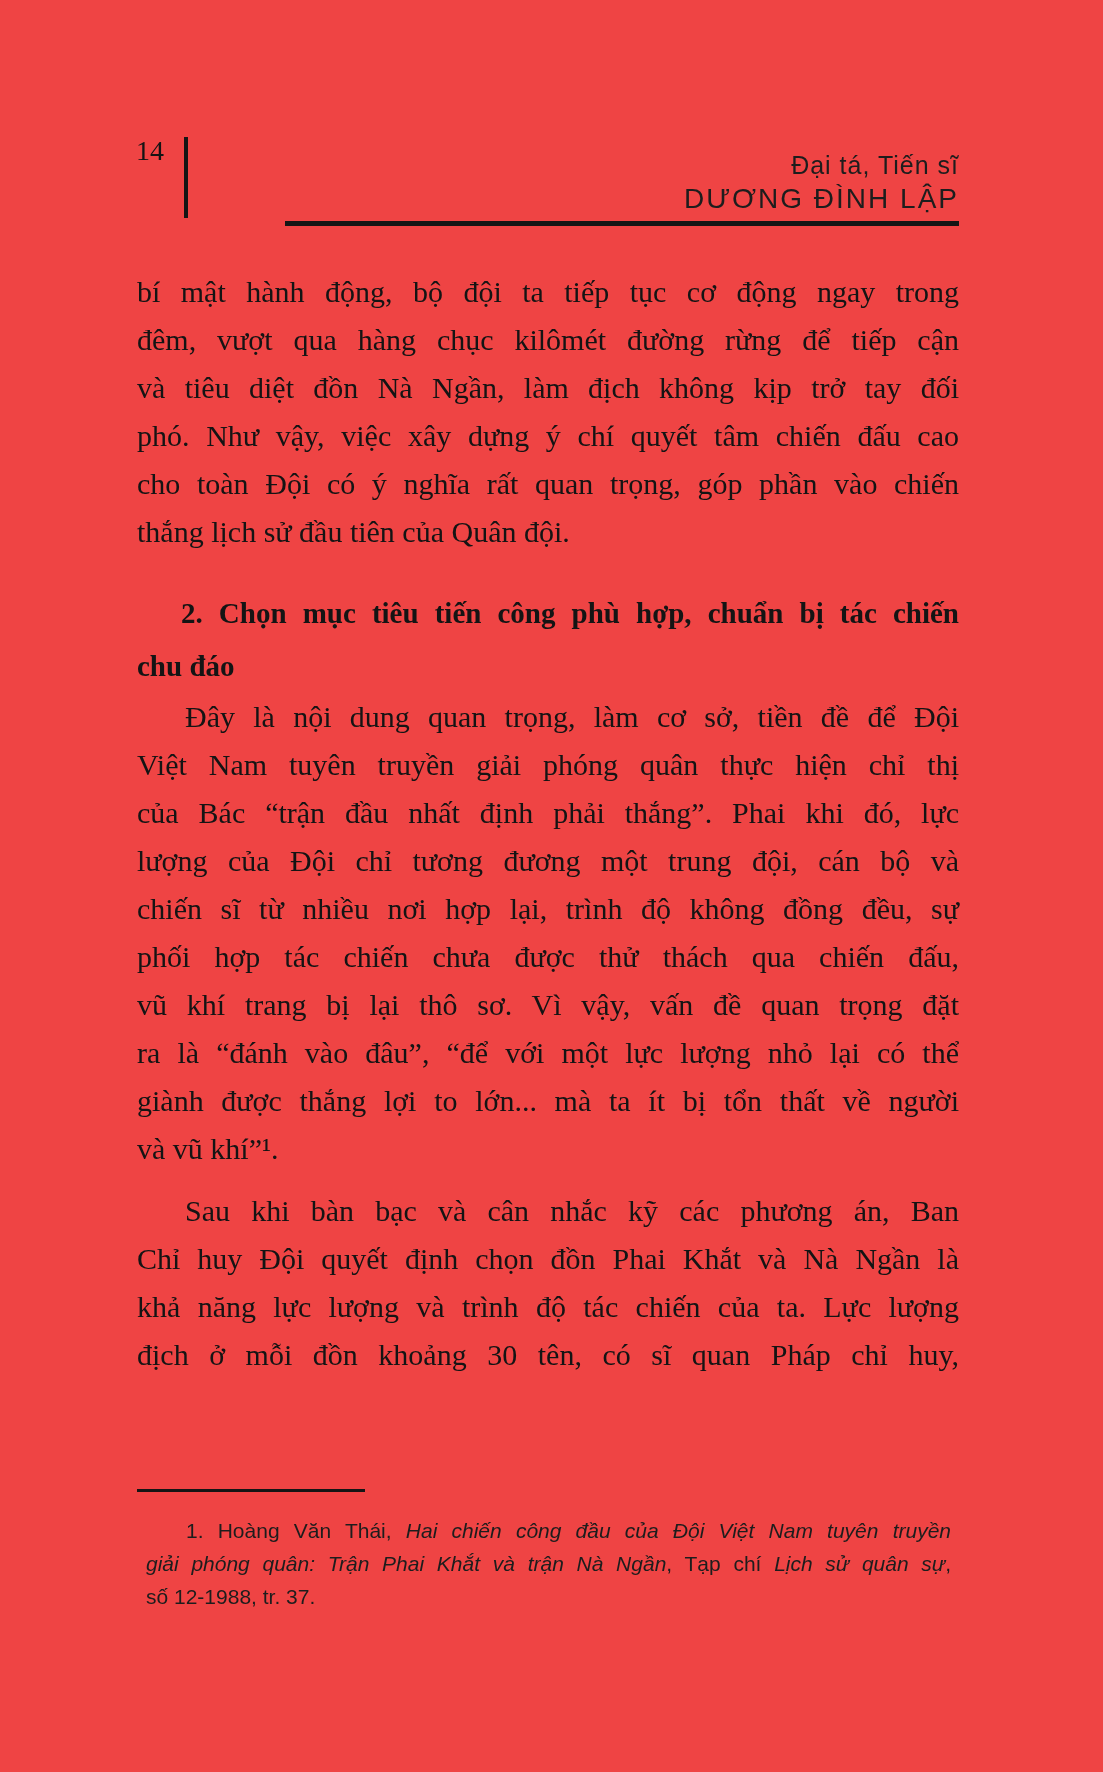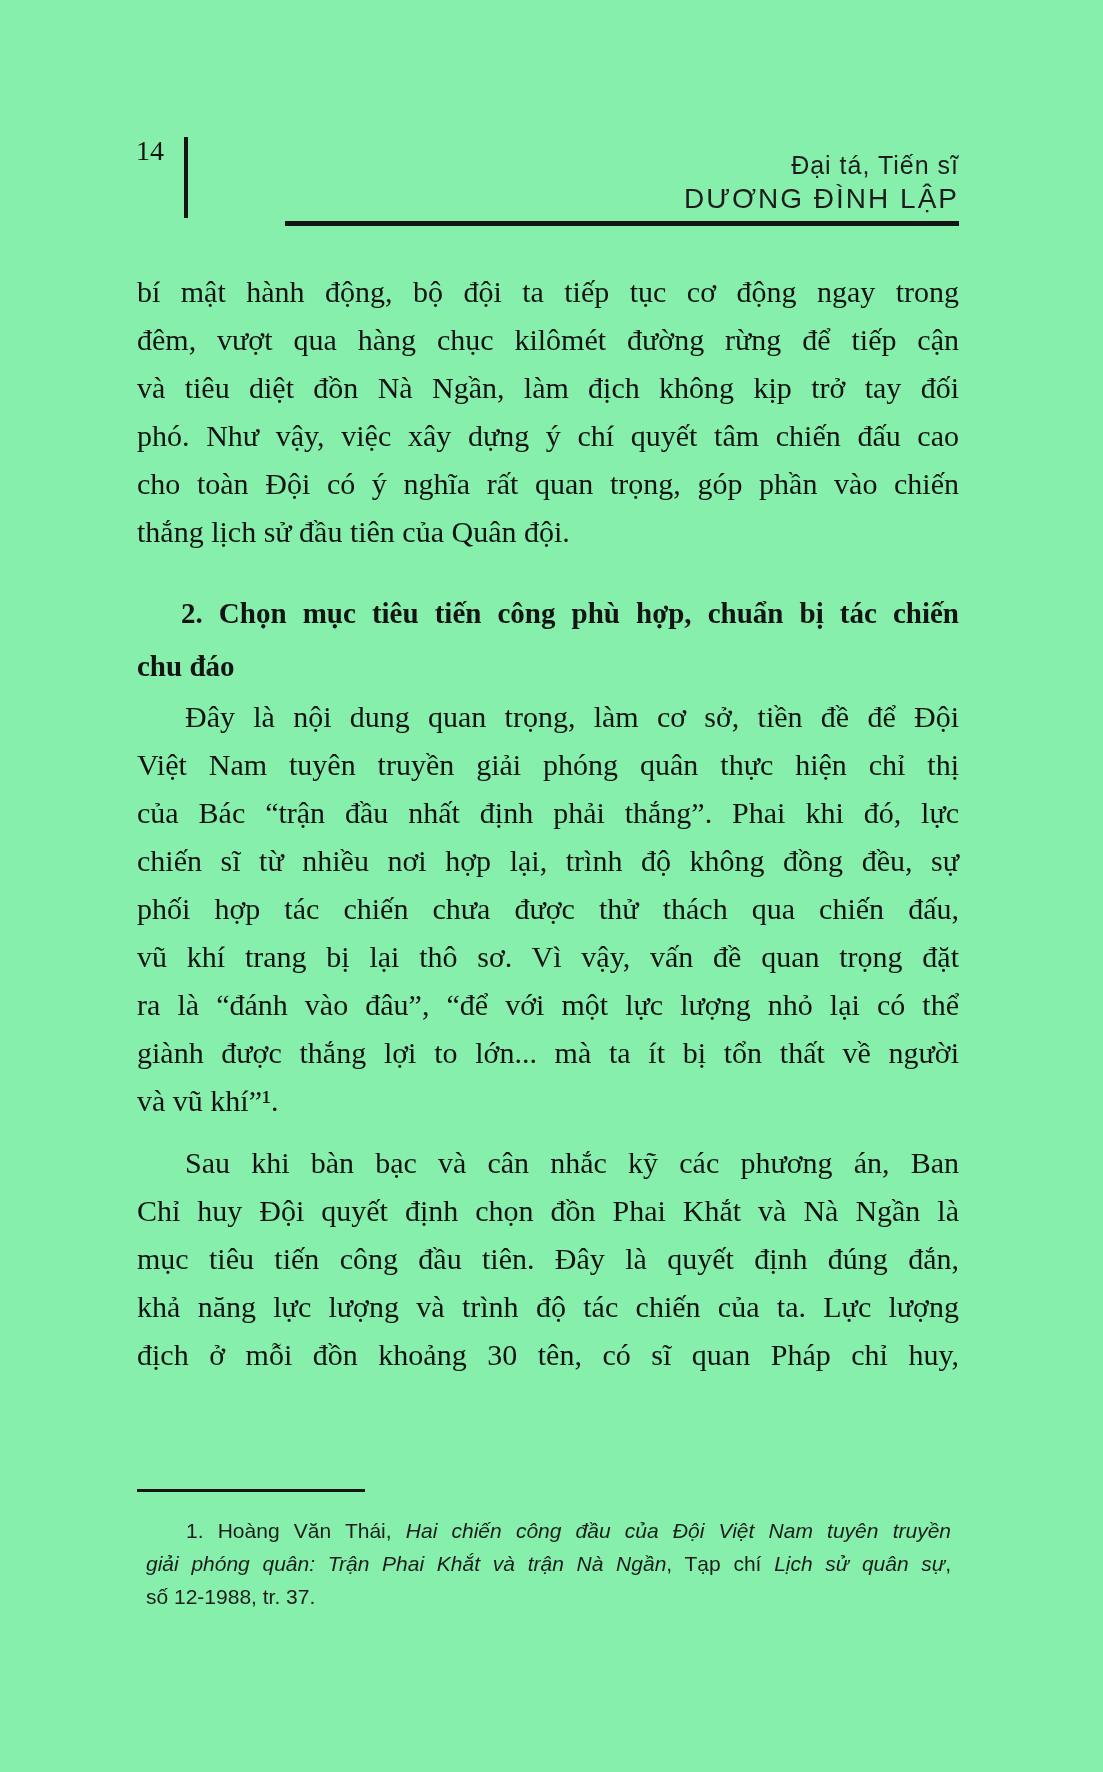--- a/index.html
+++ b/index.html
@@ -1,19 +1,19 @@
 <!DOCTYPE html>
 <html><head>
 <meta charset="utf-8">
 <style>
   html,body{margin:0;padding:0;background:#e8e8e8;}
   .page{
     position:relative;
     width:1103px;height:1772px;
-    background:#86efac;
+    background:#ef4444;
     font-family:"Liberation Serif","DejaVu Serif",serif;
     color:#141414;
     margin:0 auto;
     overflow:hidden;
   }
   .pageno{
     position:absolute;left:136px;top:136px;
     font-size:28px;line-height:30px;
   }
   .vbar{
@@ -81,32 +81,32 @@
 
     <div class="heading">
         <div class="line ind">2. Chọn mục tiêu tiến công phù hợp, chuẩn bị tác chiến</div>
         <div class="line noj">chu đáo</div>
       </div>
 
     <div class="para">
         <div class="line ind">Đây là nội dung quan trọng, làm cơ sở, tiền đề để Đội</div>
         <div class="line">Việt Nam tuyên truyền giải phóng quân thực hiện chỉ thị</div>
         <div class="line">của Bác “trận đầu nhất định phải thắng”. Phai khi đó, lực</div>
+        <div class="line">lượng của Đội chỉ tương đương một trung đội, cán bộ và</div>
         <div class="line">chiến sĩ từ nhiều nơi hợp lại, trình độ không đồng đều, sự</div>
         <div class="line">phối hợp tác chiến chưa được thử thách qua chiến đấu,</div>
         <div class="line">vũ khí trang bị lại thô sơ. Vì vậy, vấn đề quan trọng đặt</div>
         <div class="line">ra là “đánh vào đâu”, “để với một lực lượng nhỏ lại có thể</div>
         <div class="line">giành được thắng lợi to lớn... mà ta ít bị tổn thất về người</div>
         <div class="line noj">và vũ khí”¹.</div>
       </div>
 
     <div class="para para3">
         <div class="line ind">Sau khi bàn bạc và cân nhắc kỹ các phương án, Ban</div>
         <div class="line">Chỉ huy Đội quyết định chọn đồn Phai Khắt và Nà Ngần là</div>
-        <div class="line">mục tiêu tiến công đầu tiên. Đây là quyết định đúng đắn,</div>
         <div class="line">khả năng lực lượng và trình độ tác chiến của ta. Lực lượng</div>
         <div class="line">địch ở mỗi đồn khoảng 30 tên, có sĩ quan Pháp chỉ huy,</div>
       </div>
   </div>
 
   <div class="fnrule"></div>
 
   <div class="footnote">
       <div class="line ind"><span>1. Hoàng Văn Thái, </span><span class="it">Hai chiến công đầu của Đội Việt Nam tuyên truyền</span></div>
       <div class="line"><span class="it">giải phóng quân: Trận Phai Khắt và trận Nà Ngần</span><span>, Tạp chí </span><span class="it">Lịch sử quân sự</span><span>,</span></div>

